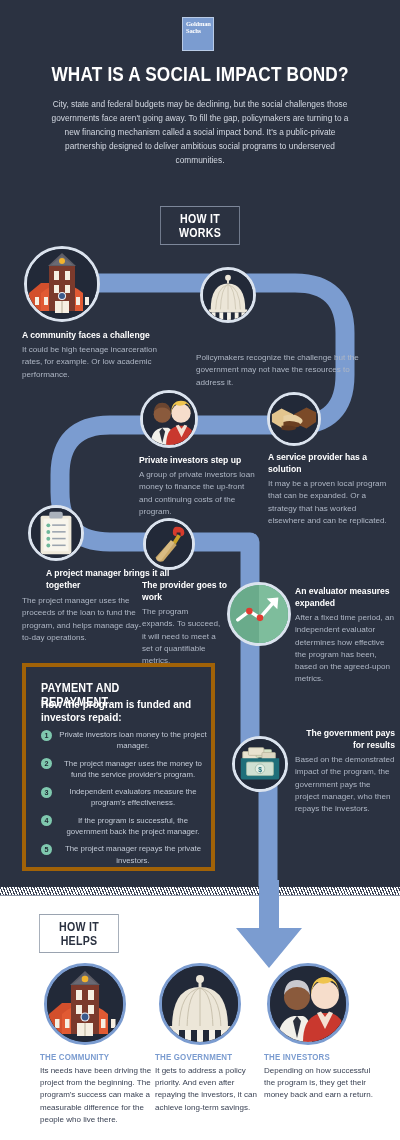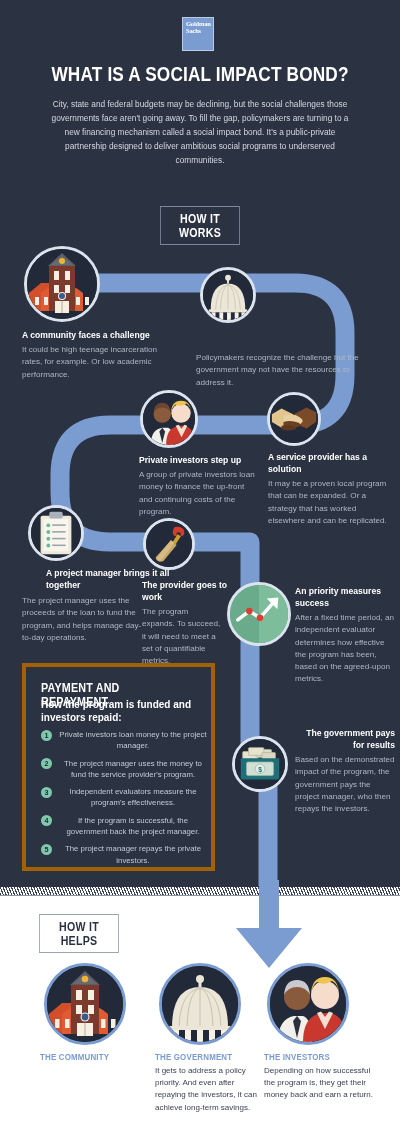--- a/index.html
+++ b/index.html
@@ -400,21 +400,21 @@
     <div class="step-circle" style="left:227px; top:582px; width:64px; height:64px; background:#6aab8b;">
       <svg viewBox="0 0 60 60" width="60" height="60">
         <rect x="0" y="0" width="60" height="60" fill="#6aab8b"></rect>
         <rect x="30" y="0" width="30" height="60" fill="#7ebd9c"></rect>
         <polyline points="8,36 20,27 31,34 45,18" fill="none" stroke="#ffffff" stroke-width="3.6" stroke-linecap="round" stroke-linejoin="round"></polyline>
         <polygon points="38,14 50,13 49,25" fill="#ffffff"></polygon>
         <circle cx="20" cy="27" r="3.4" fill="#e03c31"></circle>
         <circle cx="31" cy="34" r="3.4" fill="#e03c31"></circle>
       </svg>
     </div>
-    <div class="step-head" style="left:295px; top:586px; width:100px;">An priority measures success</div>
+    <div class="step-head" style="left:295px; top:586px; width:100px;">An evaluator measures expanded</div>
     <div class="step-body" style="left:295px; top:612px; width:100px;">After a fixed time period, an independent evaluator determines how effective the program has been, based on the agreed-upon metrics.</div>
 
     <div class="step-circle" style="left:232px; top:736px; width:56px; height:56px;">
       <svg viewBox="0 0 52 52" width="52" height="52">
         <rect x="0" y="0" width="52" height="52" fill="#222938"></rect>
         <g>
           <rect x="8" y="13" width="16" height="8" rx="1" fill="#e8e3cf" stroke="#b9b49d" stroke-width="0.8"></rect>
           <rect x="22" y="11" width="16" height="8" rx="1" fill="#d8e4c9" stroke="#aab89a" stroke-width="0.8"></rect>
           <rect x="14" y="9" width="16" height="8" rx="1" fill="#e8e3cf" stroke="#b9b49d" stroke-width="0.8"></rect>
           <rect x="28" y="14" width="14" height="7" rx="1" fill="#dcd7c2" stroke="#b9b49d" stroke-width="0.8"></rect>
@@ -484,20 +484,21 @@
       <circle cx="38" cy="51" r="3.4" fill="#3a5a8c"></circle>
       <rect x="30" y="57" width="16" height="13" fill="#f6efe2"></rect>
       <rect x="37.3" y="57" width="1.4" height="13" fill="#c9c0ad"></rect>
       <rect x="8" y="53" width="4.5" height="9" fill="#f6efe2"></rect>
       <rect x="18" y="53" width="4.5" height="9" fill="#f6efe2"></rect>
       <rect x="54" y="53" width="4.5" height="9" fill="#f6efe2"></rect>
       <rect x="64" y="53" width="4.5" height="9" fill="#f6efe2"></rect>
     </svg>
   </div>
   <div class="outcome-head" style="left:40px; top:1052px;">THE COMMUNITY</div>
+  <div class="outcome-body" style="left:40px; top:1065px;">Its needs have been driving the project from the beginning. The program's success can make a measurable difference for the people who live there.</div>
 
   <div class="outcome-circle" style="left:159px; top:963px;">
     <svg viewBox="0 0 76 76" width="76" height="76">
       <rect x="0" y="0" width="76" height="76" fill="#222938"></rect>
       <circle cx="38" cy="13" r="4" fill="#ece6d8"></circle>
       <rect x="36.5" y="16" width="3" height="5" fill="#ece6d8"></rect>
       <path d="M10 62 Q10 21 38 21 Q66 21 66 62 Z" fill="#ece6d8"></path>
       <g stroke="#c5bda9" stroke-width="0.9" fill="none">
         <path d="M17 62 Q18 26 38 22"></path>
         <path d="M25 62 Q26 26 38 22"></path>

